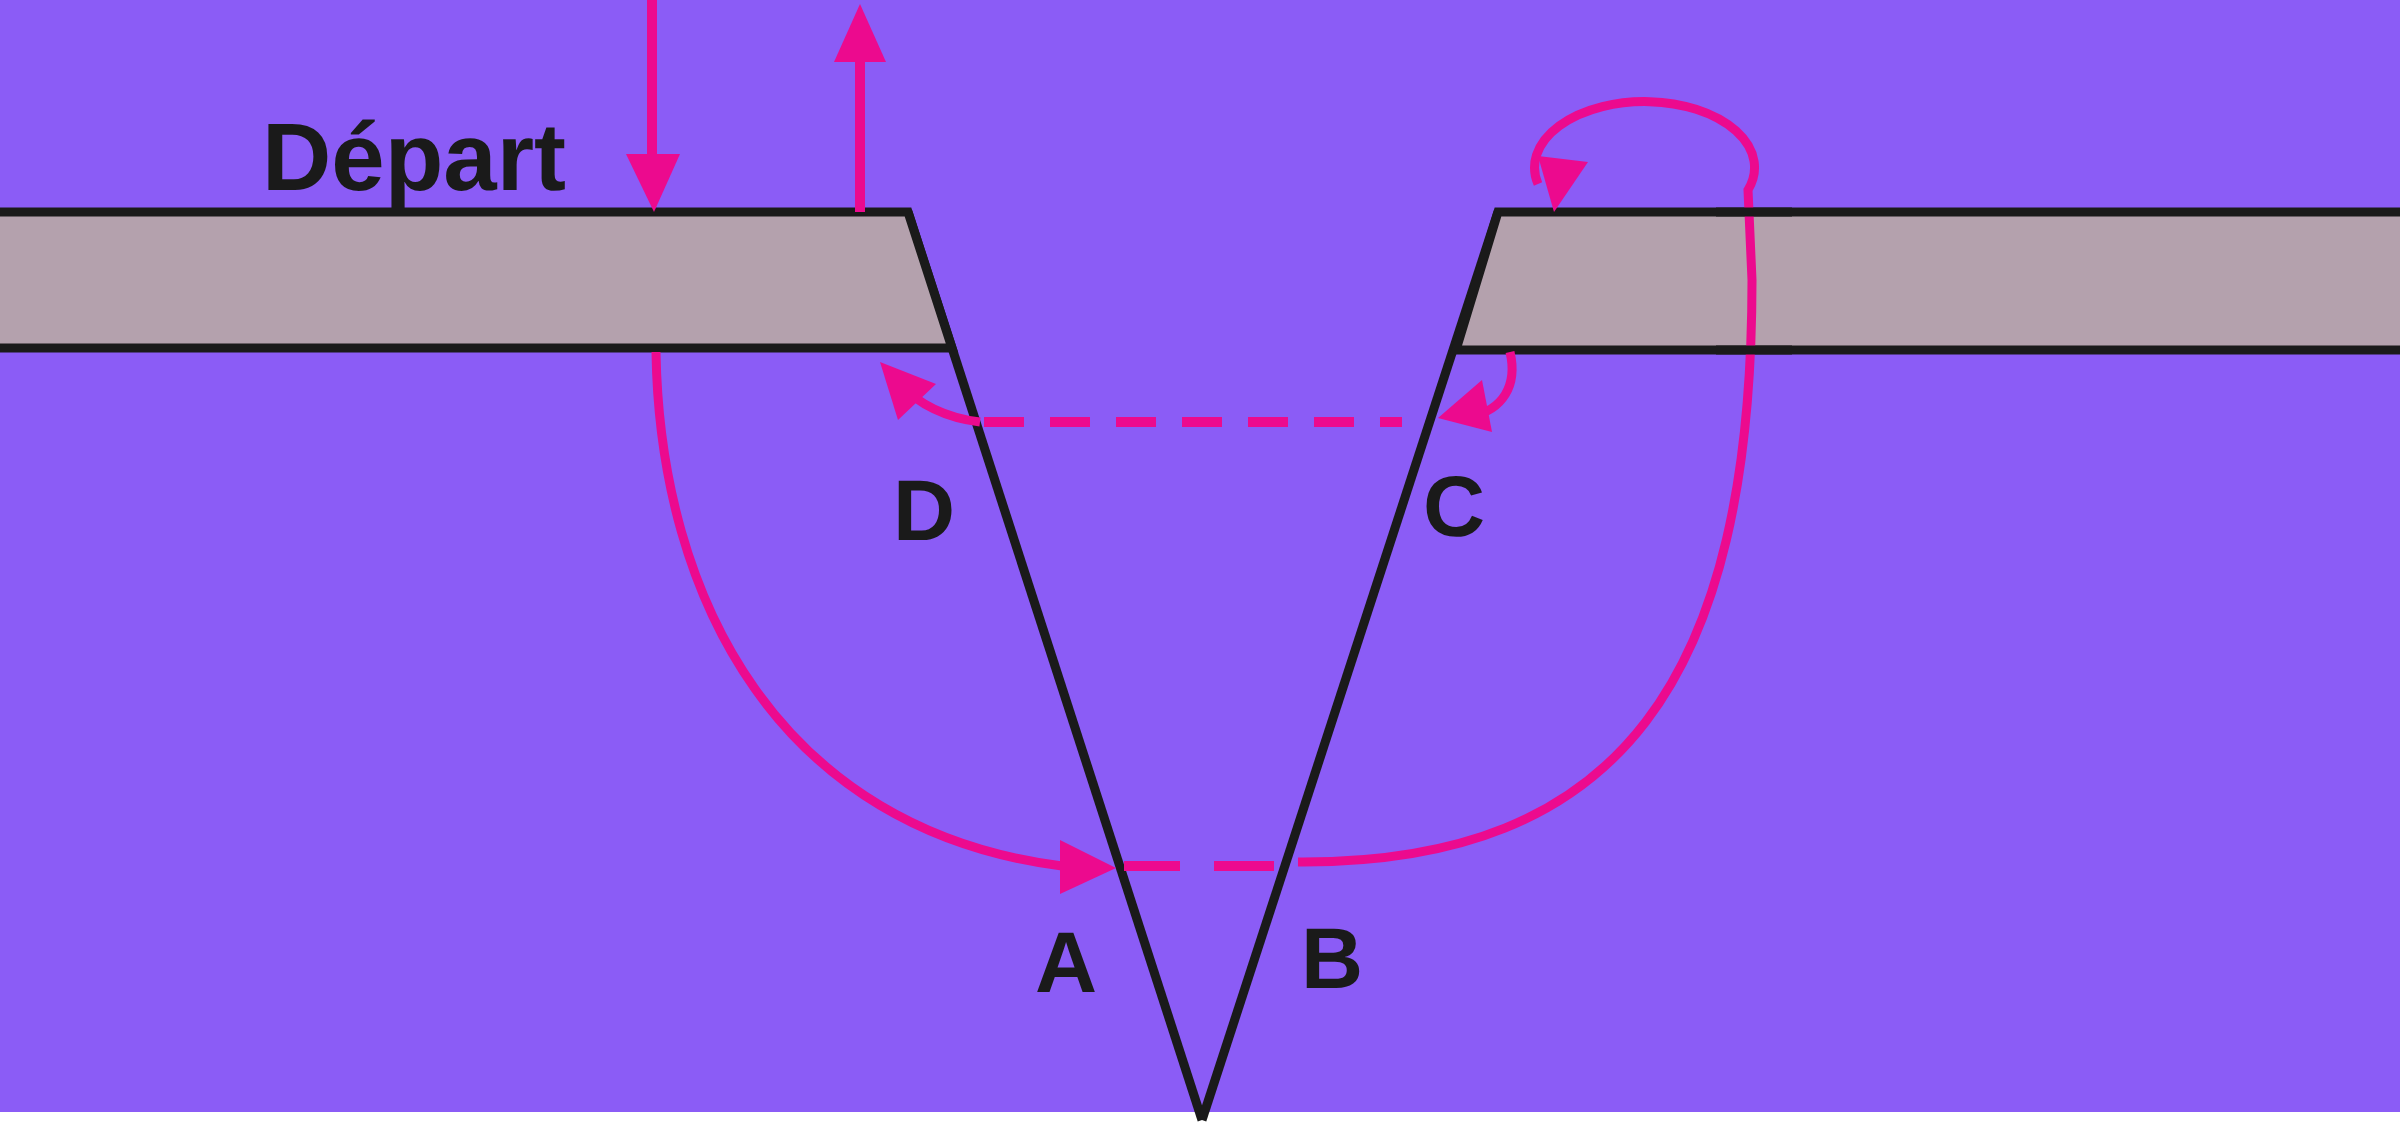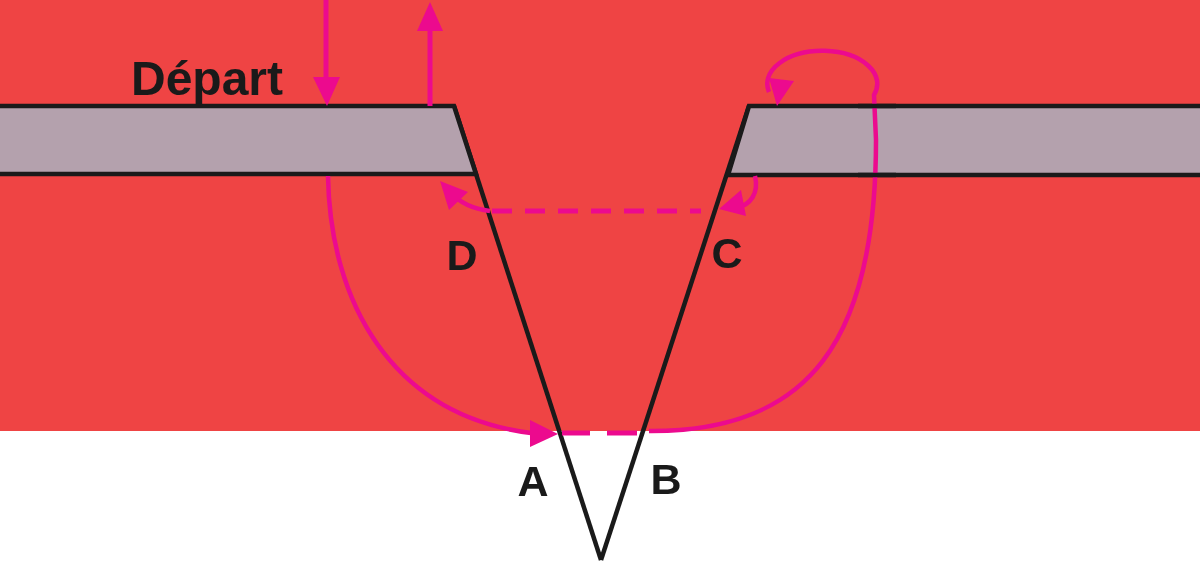--- a/index.html
+++ b/index.html
@@ -7,22 +7,22 @@
     padding: 0;
     background: #ffffff;
     width: 1200px;
     height: 566px;
     overflow: hidden;
     font-family: "Liberation Sans", sans-serif;
   }
   .canvas {
     position: relative;
     width: 1200px;
-    height: 431px;
-    background: #ef4444;
+    height: 556px;
+    background: #8b5cf6;
   }
   svg { display: block; }
   text {
     font-family: "Liberation Sans", "DejaVu Sans", sans-serif;
     font-weight: 700;
   }
   .title-label { font-size: 48px; letter-spacing: 0px; }
   .point-label { font-size: 43px; }
 </style>
 </head>

